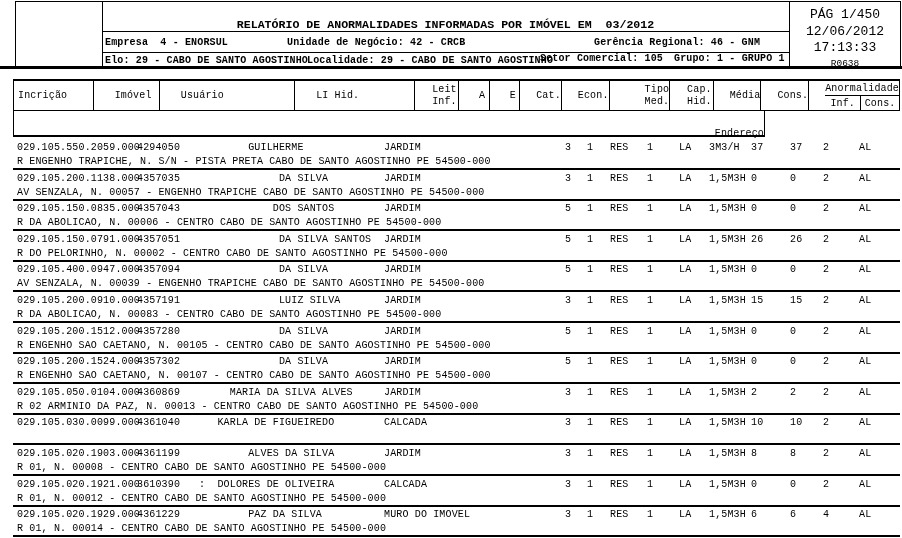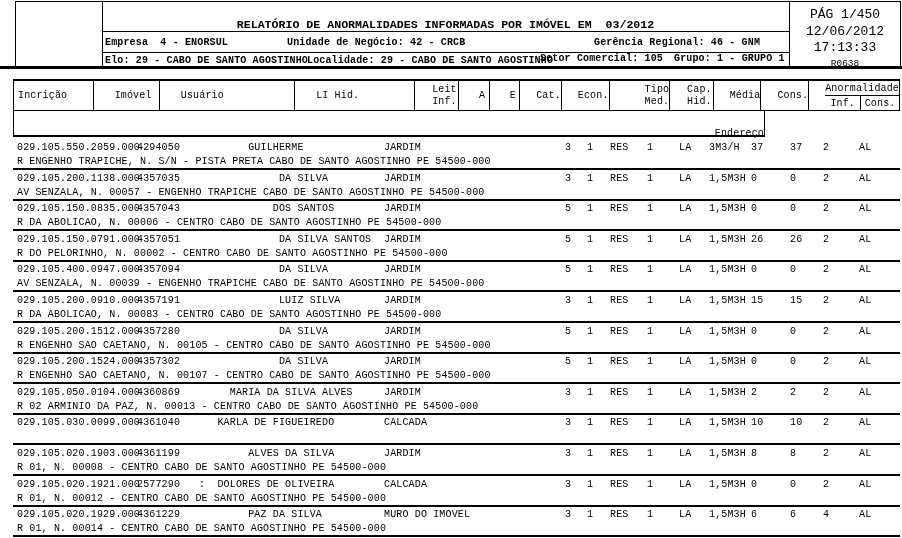--- a/index.html
+++ b/index.html
@@ -357,21 +357,21 @@
       <span class="c c-cons">8</span>
       <span class="c c-ainf">2</span>
       <span class="c c-acons">AL</span>
     </div>
     <div class="raddr">R 01, N. 00008 - CENTRO CABO DE SANTO AGOSTINHO PE 54500-000</div>
   </div>
 
   <div class="record">
     <div class="rmain">
       <span class="c c-insc">029.105.020.1921.000</span>
-      <span class="c c-imov">2577290</span>
+      <span class="c c-imov">3610390</span>
       <span class="c c-usu">:  DOLORES DE OLIVEIRA</span>
       <span class="c c-li">CALCADA</span>
       <span class="c c-leit"></span>
       <span class="c c-a">3</span>
       <span class="c c-e">1</span>
       <span class="c c-cat">RES</span>
       <span class="c c-econ">1</span>
       <span class="c c-tipo">LA</span>
       <span class="c c-cap">1,5M3H</span>
       <span class="c c-media">0</span>

